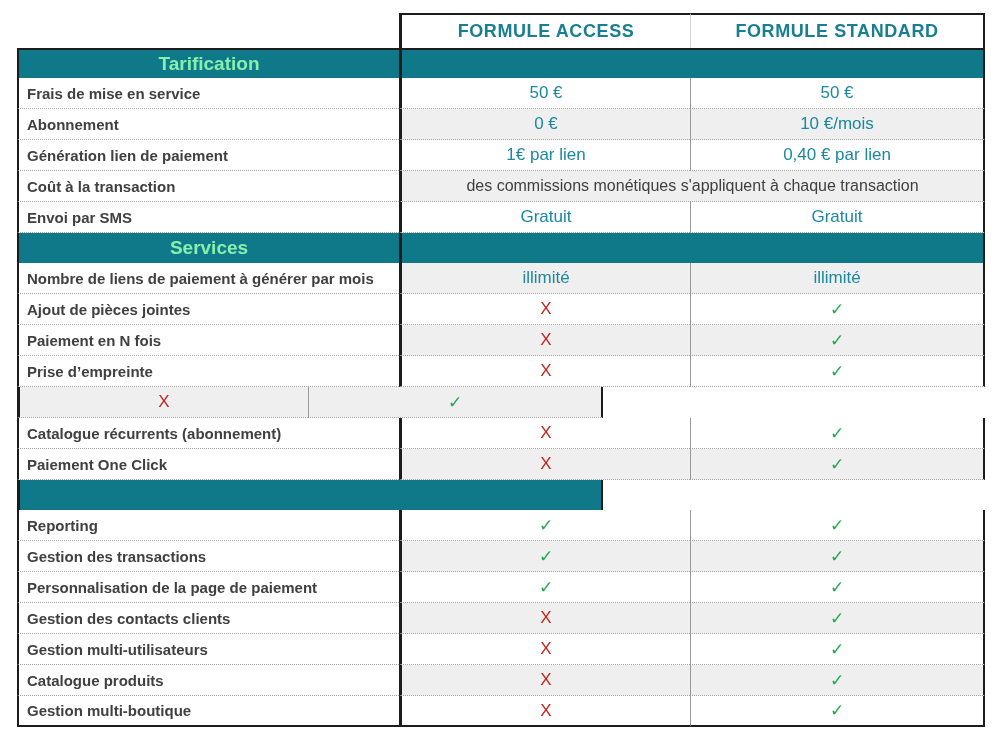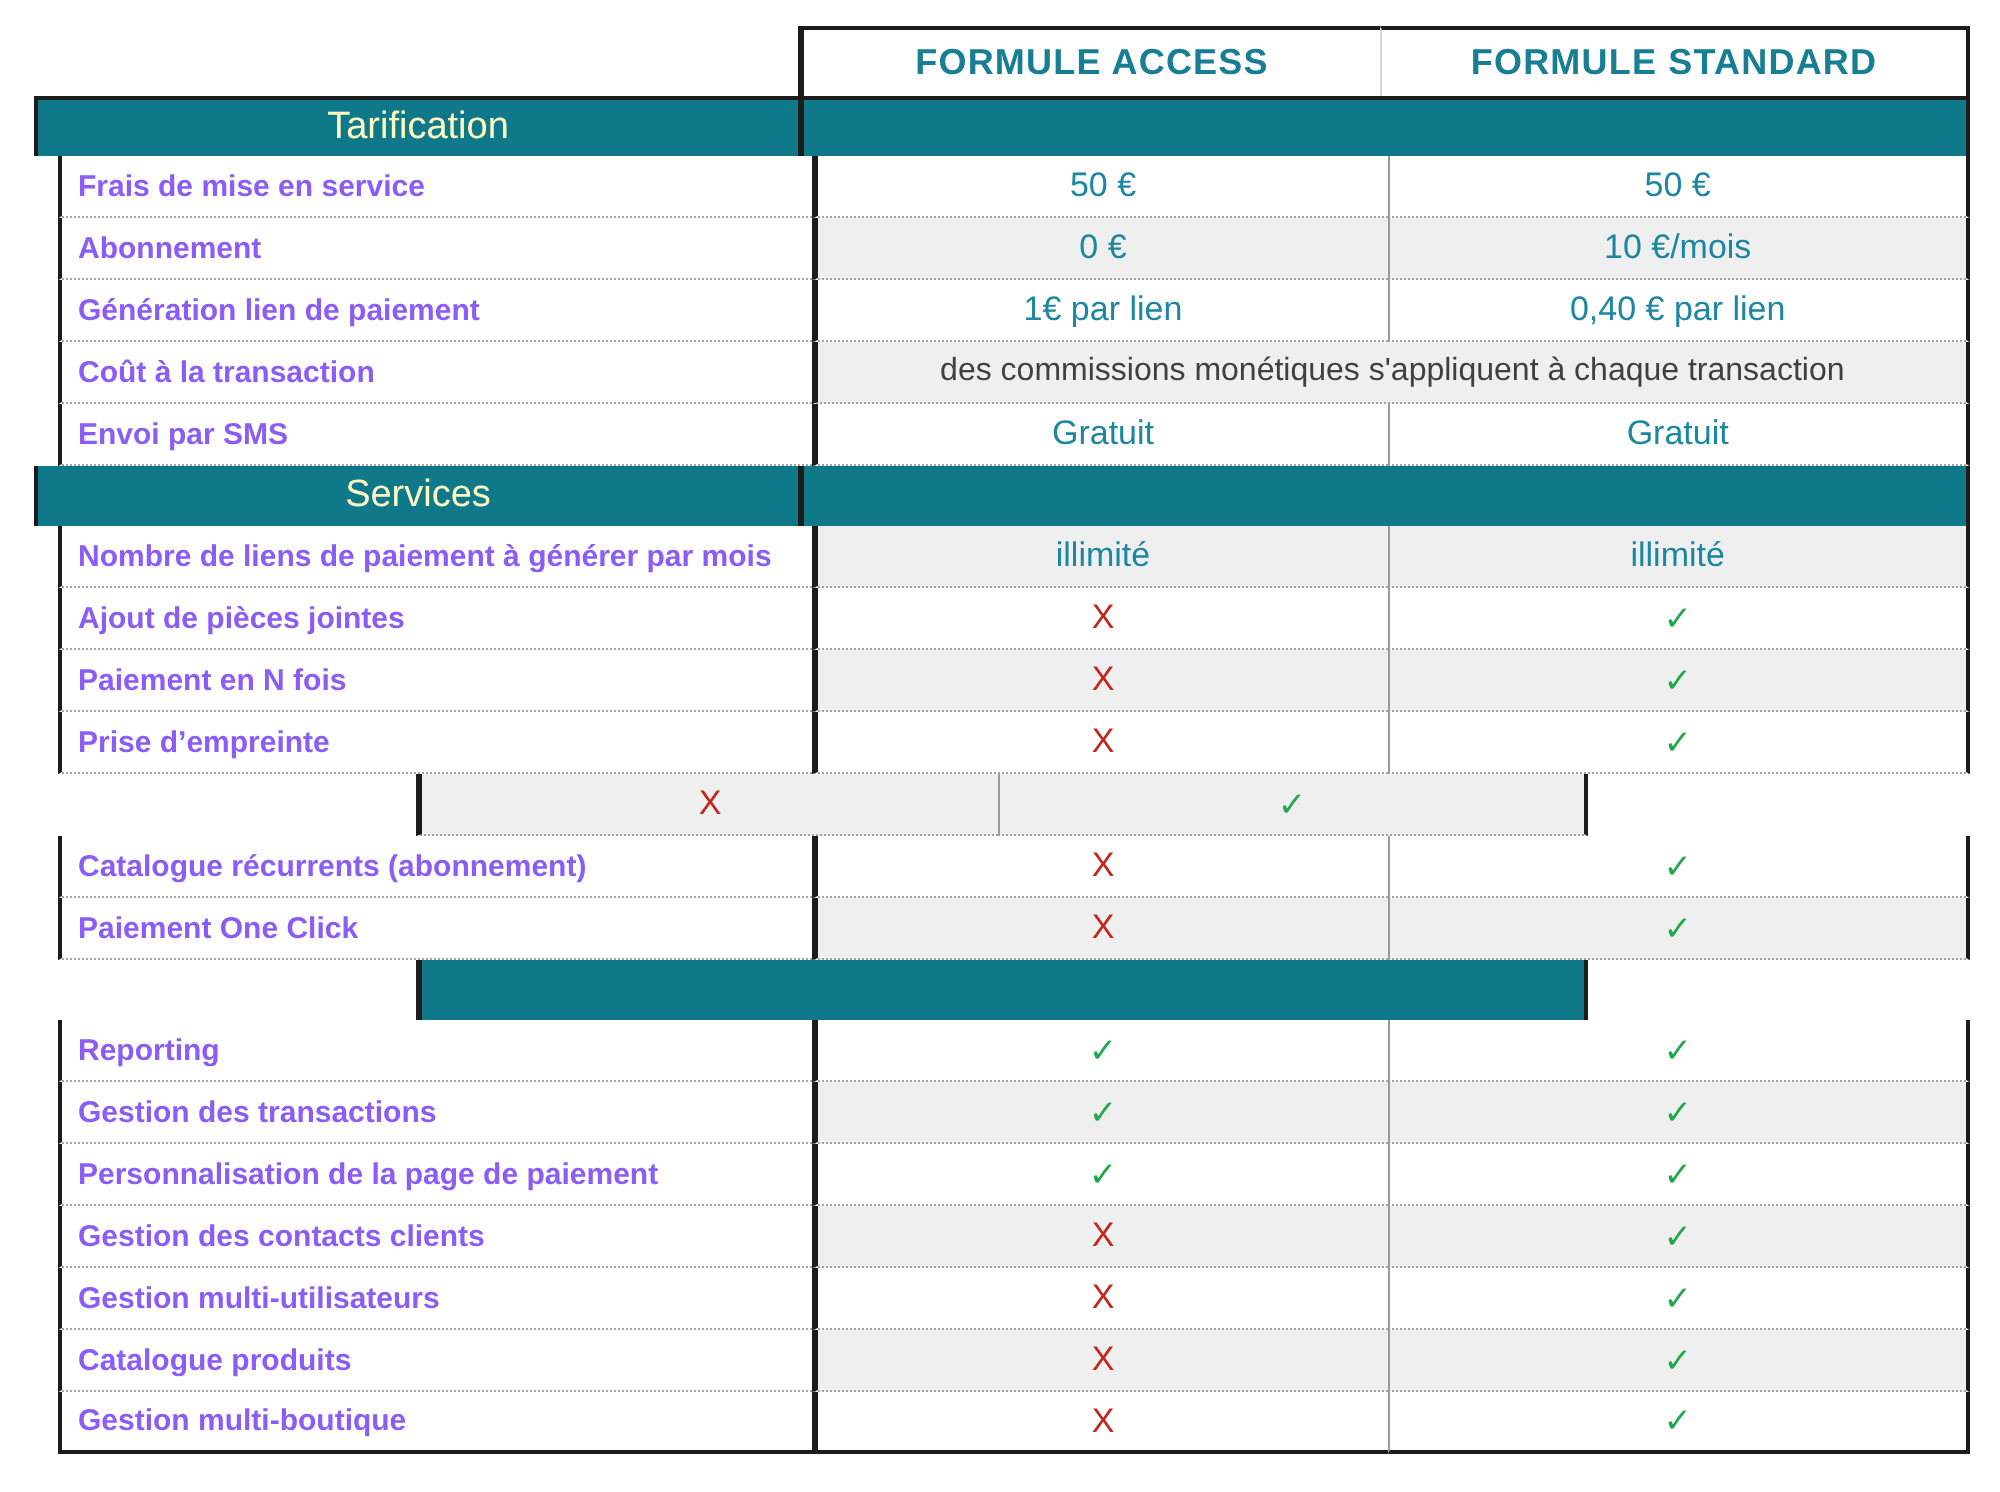--- a/index.html
+++ b/index.html
@@ -4,21 +4,21 @@
 <style>
   html, body { margin:0; padding:0; background:#ffffff; }
   .canvas {
     position:relative;
     width:1000px; height:746px;
     background:#ffffff;
     font-family:"Liberation Sans", sans-serif;
     overflow:hidden;
   }
   .pricing-table { position:absolute; left:17px; top:13px; width:968px; }
-  .row { display:flex;justify-content:center; }
+  .row { display:flex; }
   .cell {
     box-sizing:border-box;
     display:flex; align-items:center;
     background:#ffffff;
   }
   .label-col { width:382px; justify-content:flex-start; padding-left:8px; }
   .val1 { width:291px; justify-content:center; }
   .val2 { width:295px; justify-content:center; }
 
   
@@ -31,32 +31,32 @@
   }
   .hdr-cell.val1 { border-left:3px solid #1c1c1c; }
   .hdr-cell.val2 { border-left:1px solid #d4d4d4; border-right:2px solid #1c1c1c; }
 
   
   .band-row { height:30px; }
   .band-row .cell { background:#107989; }
   .band-row .label-col {
     border-left:2px solid #1c1c1c;
     justify-content:center; padding-left:0;
-    color:#fef9c3; font-weight:normal; font-size:19px;
+    color:#86efac; font-weight:bold; font-size:19px;
   }
   .band-row .val1 { border-left:3px solid #1c1c1c; }
   .band-row .val2 { border-right:2px solid #1c1c1c; }
   .band-row.band-first .cell { border-top:2px solid #1c1c1c; }
 
   
   .data-row { height:31px; }
   .data-row .label-col {
     border-left:2px solid #1c1c1c;
     border-bottom:1px dotted #a3a3a3;
-    font-weight:bold; font-size:15px; color:#8b5cf6;margin-left:12px;
+    font-weight:bold; font-size:15px; color:#404040;
   }
   .data-row .val1 {
     border-left:3px solid #1c1c1c;
     border-bottom:1px dotted #a3a3a3;
     font-size:17px; color:#1b87a0;
   }
   .data-row .val2 {
     border-left:1px solid #999999;
     border-right:2px solid #1c1c1c;
     border-bottom:1px dotted #a3a3a3;

